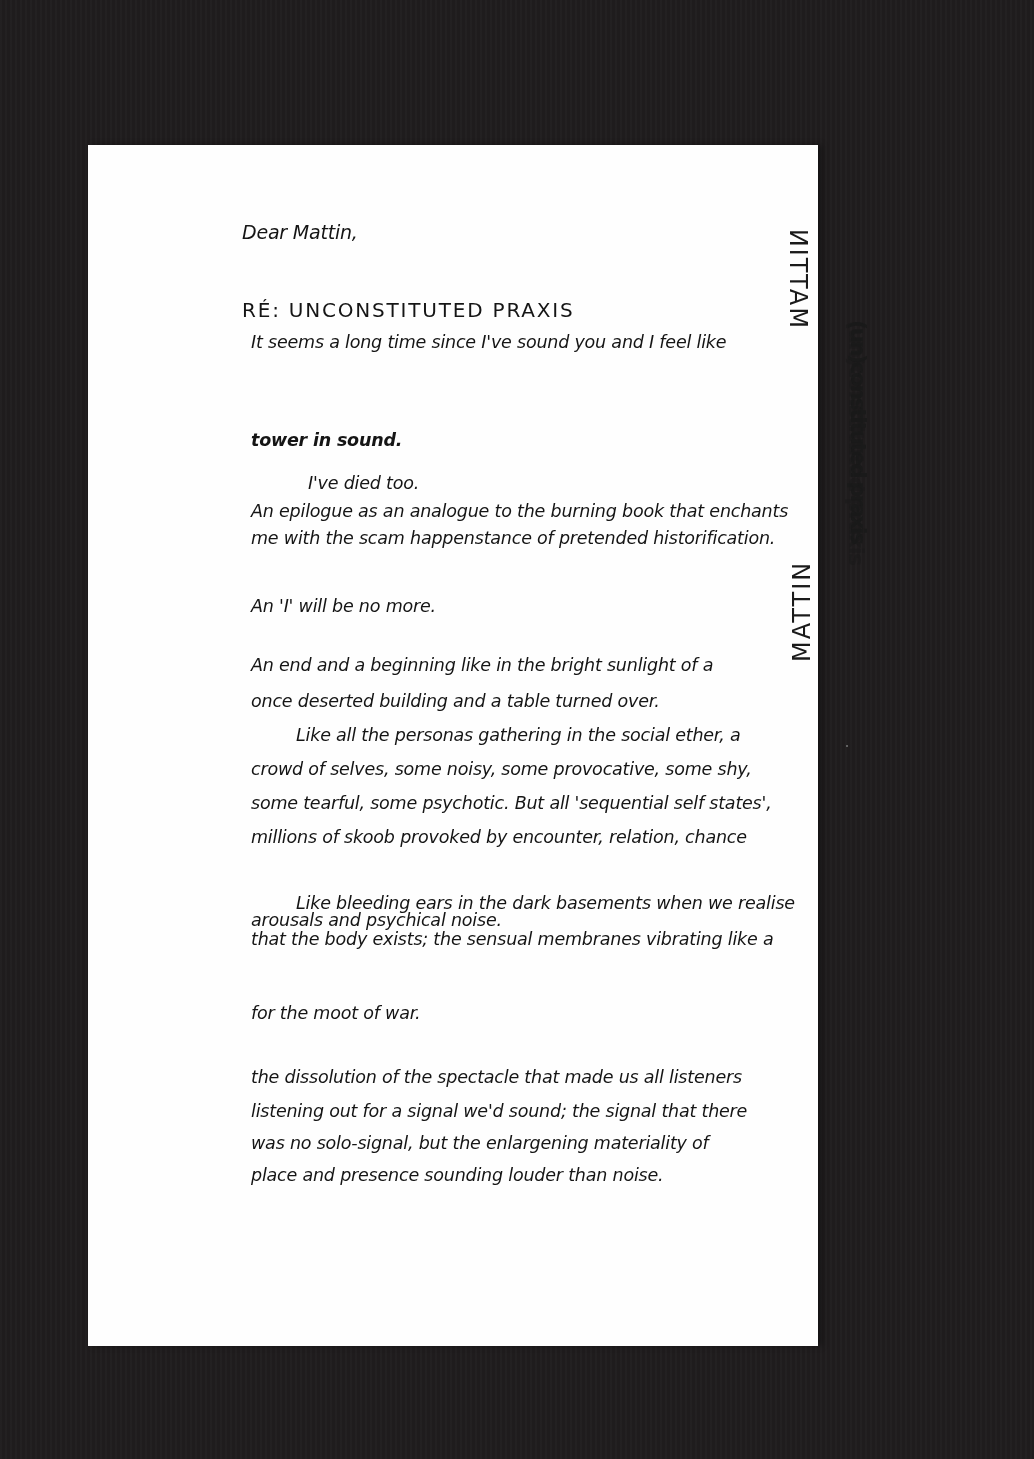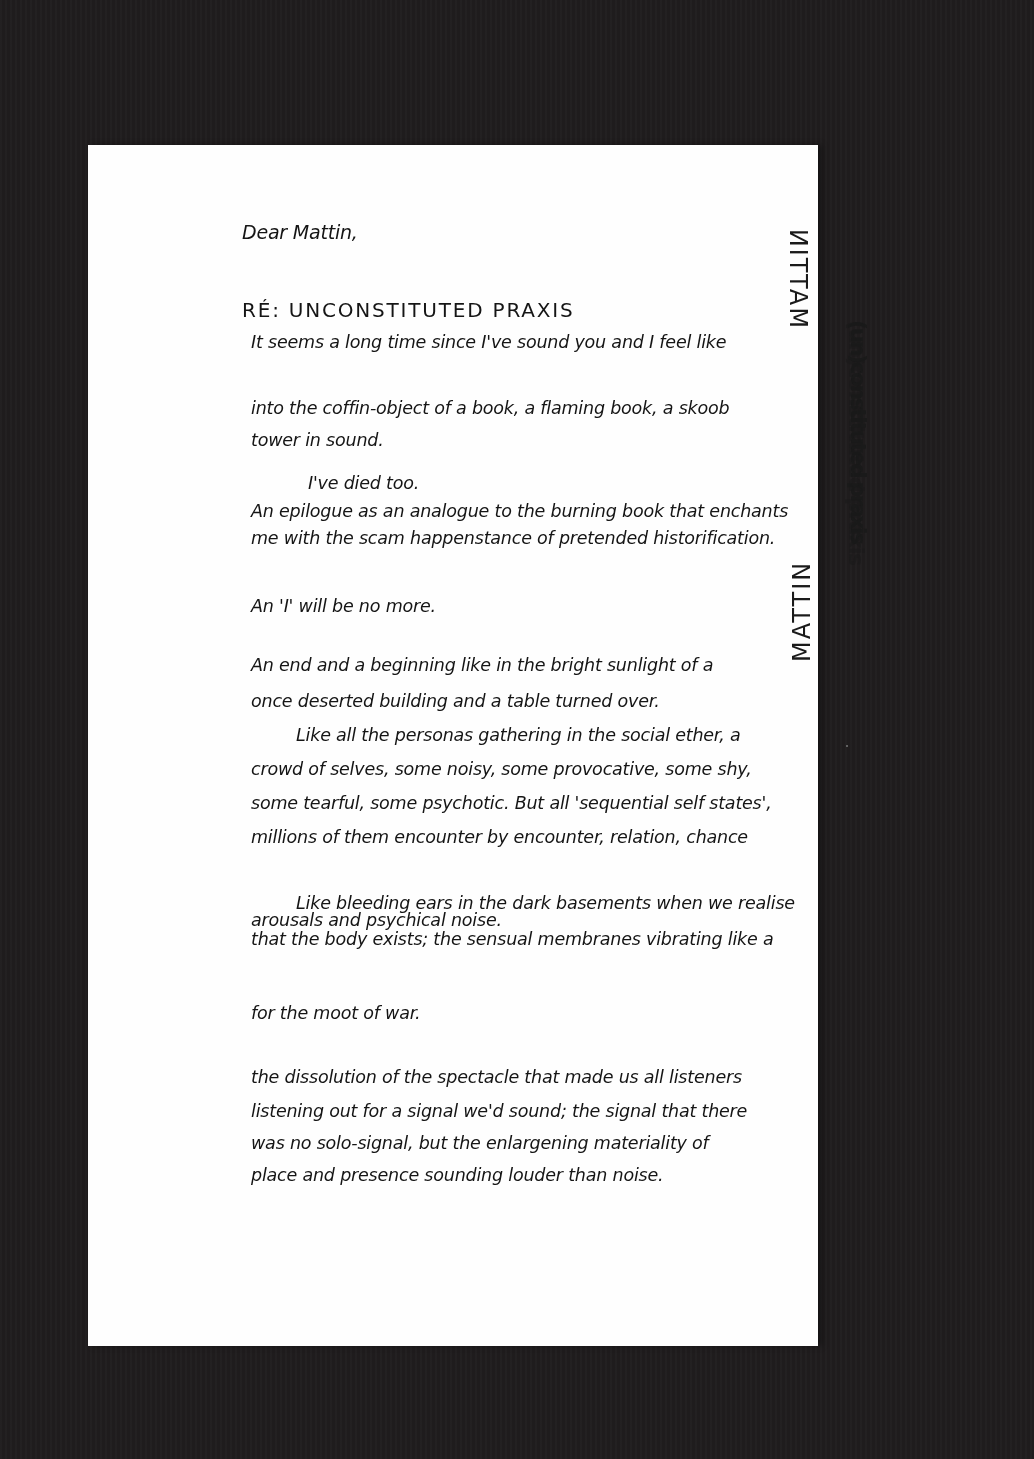--- a/index.html
+++ b/index.html
@@ -58,35 +58,34 @@
 </head>
 <body>
 
 <div class="bg-texture"></div>
 
 <div class="page">
   <div class="hand greeting">Dear Mattin,</div>
   <div class="hand subject">RÉ: UNCONSTITUTED PRAXIS</div>
 
   <div class="hand line" style="top:187px;">It seems a long time since I've sound you and I feel like</div>
-  <div class="hand line" style="top:253px;">into the coffin-object of a book, a flaming book, a skoob</div>
-  <div class="hand line" style="top:285px;">tower in sound.</div>
+  <div class="hand line" style="top:285px;font-weight:bold;">tower in sound.</div>
 
   <div class="hand line indent" style="top:328px; left:220px;">I've died too.</div>
   <div class="hand line" style="top:356px;">An epilogue as an analogue to the burning book that enchants</div>
   <div class="hand line" style="top:383px;">me with the scam happenstance of pretended historification.</div>
 
   <div class="hand line" style="top:451px;">An 'I' will be no more.</div>
 
   <div class="hand line" style="top:510px;">An end and a beginning like in the bright sunlight of a</div>
   <div class="hand line" style="top:546px;">once deserted building and a table turned over.</div>
   <div class="hand line indent" style="top:580px;">Like all the personas gathering in the social ether, a</div>
   <div class="hand line" style="top:614px;text-align:right;">crowd of selves, some noisy, some provocative, some shy,</div>
   <div class="hand line" style="top:648px;">some tearful, some psychotic. But all 'sequential self states',</div>
-  <div class="hand line" style="top:682px;">millions of them encounter by encounter, relation, chance</div>
+  <div class="hand line" style="top:682px;">millions of skoob provoked by encounter, relation, chance</div>
   <div class="hand line" style="top:718px;margin-top:47px;">arousals and psychical noise.</div>
   <div class="hand line indent" style="top:748px;">Like bleeding ears in the dark basements when we realise</div>
   <div class="hand line" style="top:784px;">that the body exists; the sensual membranes vibrating like a</div>
   <div class="hand line" style="top:858px;">for the moot of war.</div>
   <div class="hand line" style="top:922px;">the dissolution of the spectacle that made us all listeners</div>
   <div class="hand line" style="top:956px;">listening out for a signal we'd sound; the signal that there</div>
   <div class="hand line" style="top:988px;">was no solo-signal, but the enlargening materiality of</div>
   <div class="hand line" style="top:1020px;text-align:center;">place and presence sounding louder than noise.</div>
 
   <div class="spine-name" style="top:517px;">MATTIN</div>

